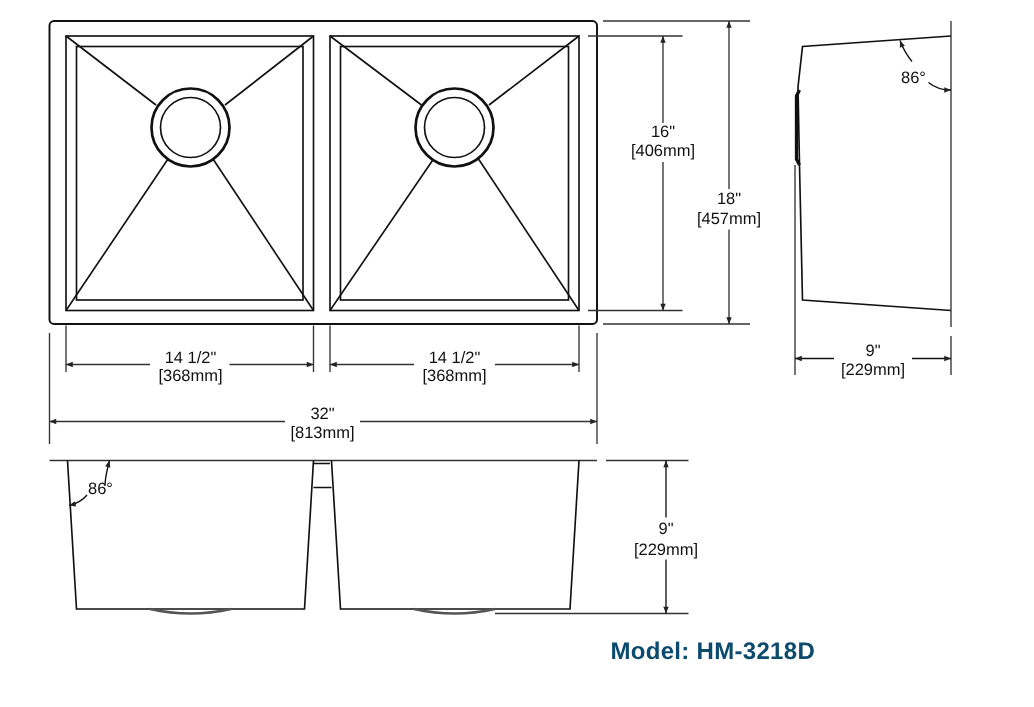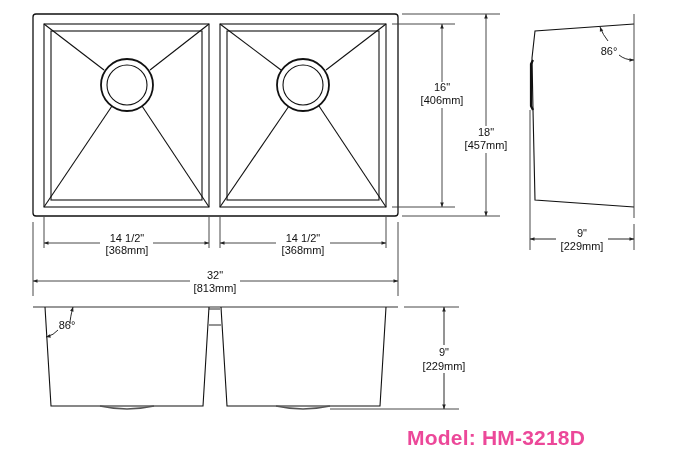--- a/index.html
+++ b/index.html
@@ -1,19 +1,19 @@
 <!DOCTYPE html>
 <html><head>
 <meta charset="utf-8">
 <style>
   html, body { margin: 0; padding: 0; background: #ffffff; }
   body { width: 689px; height: 471px; position: relative; overflow: hidden; font-family: "Liberation Sans", sans-serif; }
   svg { position: absolute; left: 0; top: 0; }
   .lbl { font-family: "Liberation Sans", sans-serif; font-size: 11px; fill: #111; }
-  .model { position: absolute; left: 407px; top: 426px; font-family: "Liberation Sans", sans-serif; font-weight: bold; font-size: 21px; color: #ec4899; letter-spacing: 0.2px; }
+  .model { position: absolute; left: 407px; top: 426px; font-family: "Liberation Sans", sans-serif; font-weight: bold; font-size: 16px; color: #0c4a6e; letter-spacing: 0.2px; }
 </style>
 </head>
 <body>
 
 <svg width="689" height="471" viewBox="0 0 689 471" xmlns="http://www.w3.org/2000/svg">
   <defs>
     <marker id="arr" viewBox="0 0 10 10" refX="10" refY="5" markerWidth="7" markerHeight="5" orient="auto-start-reverse">
       <path d="M0,1 L10,5 L0,9 z" fill="#222"></path>
     </marker>
   </defs>

